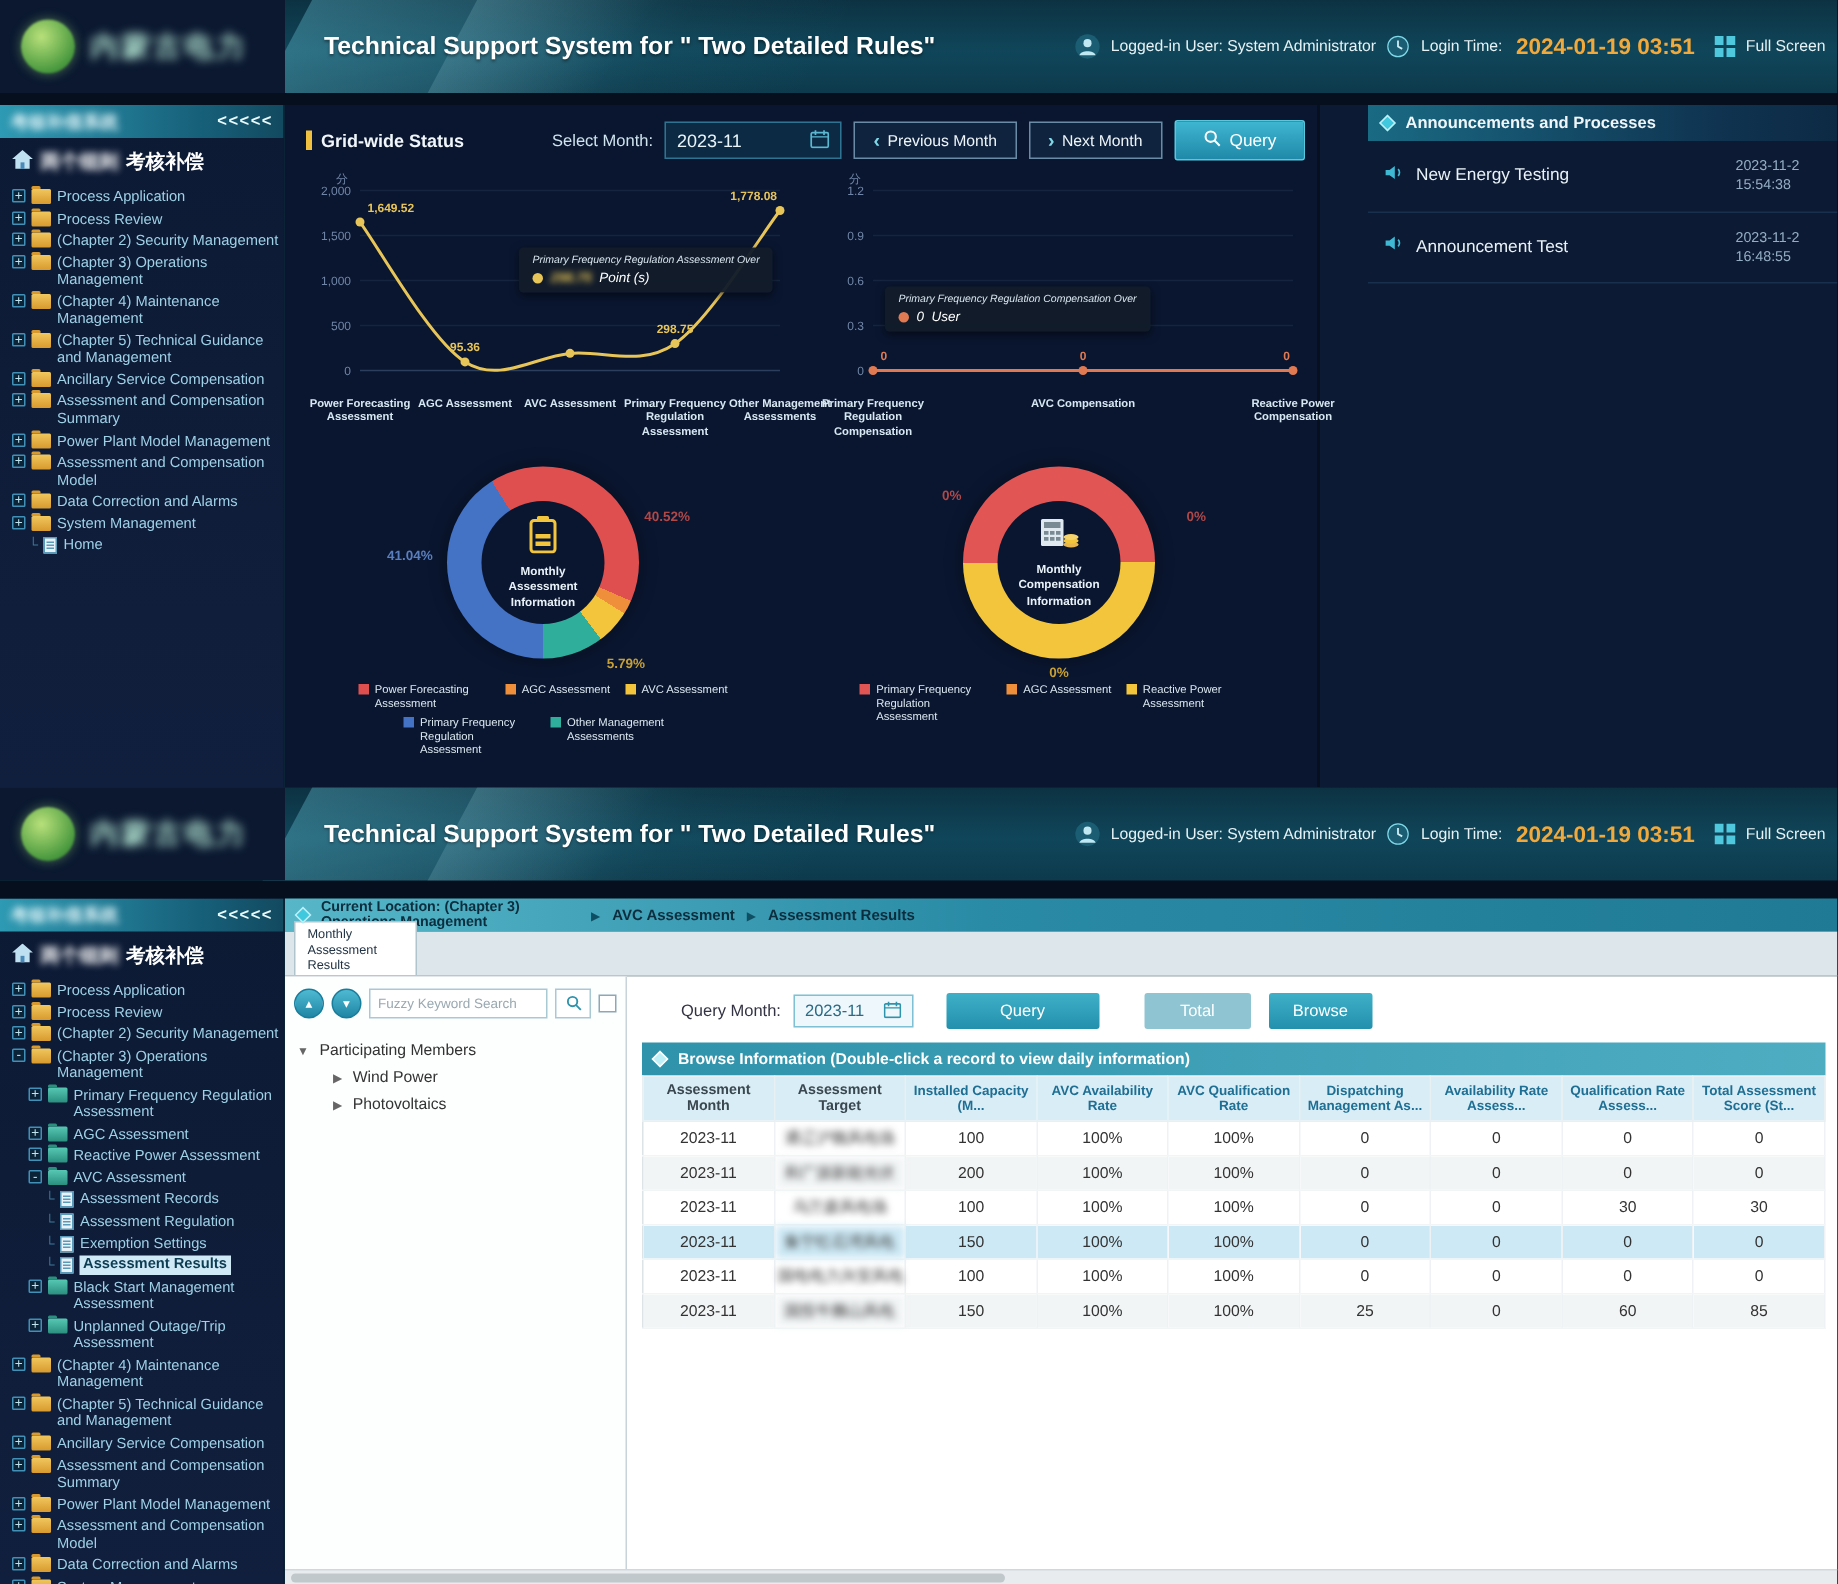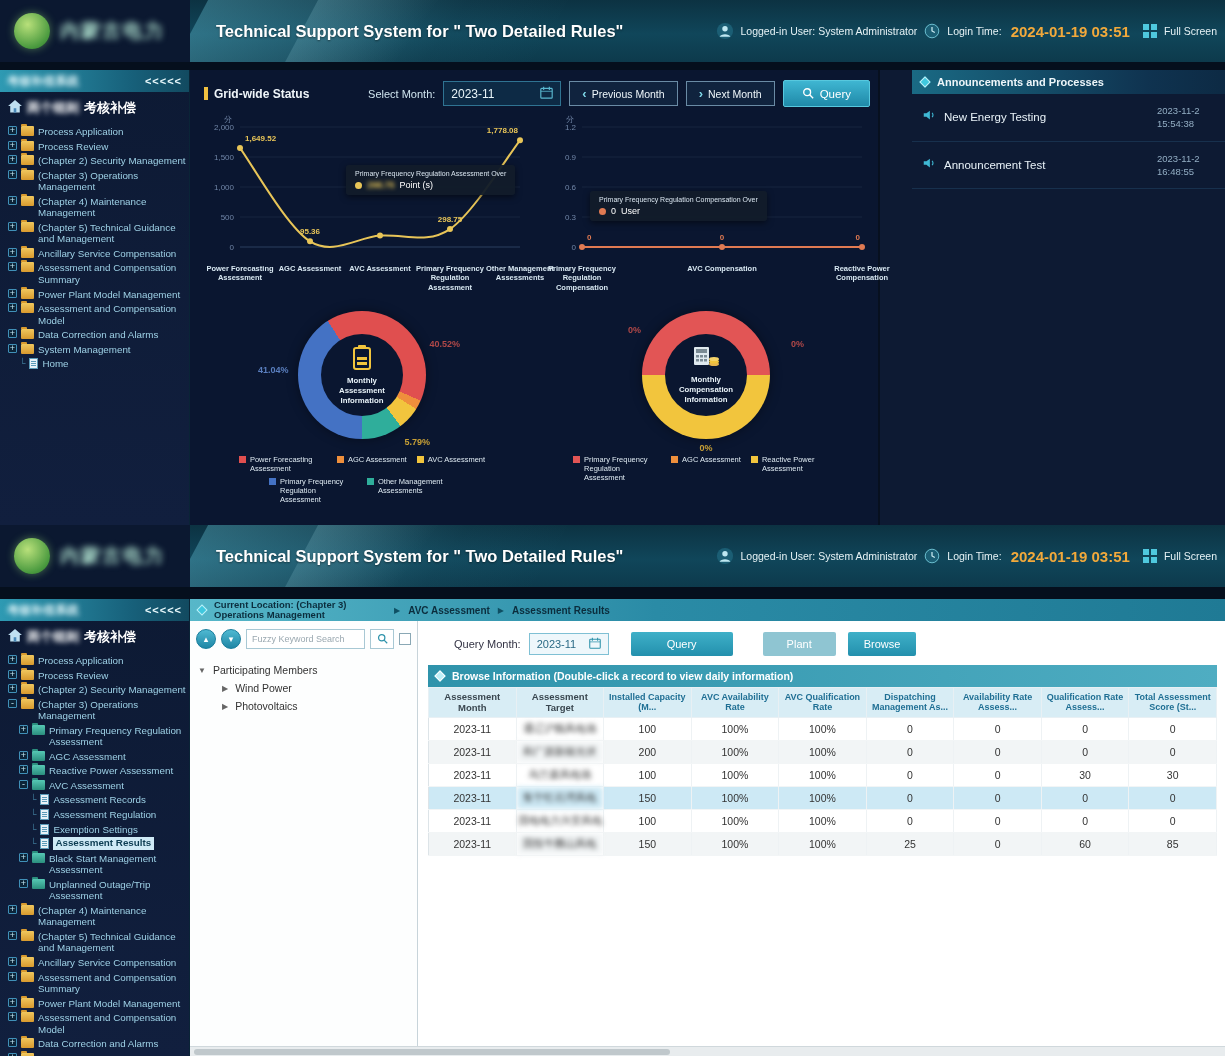--- a/index.html
+++ b/index.html
@@ -88,21 +88,21 @@
   .line-chart { width:338px; min-width:338px; position:relative; height:180px; }
   .line-chart svg { display:block; }
   .tick { fill:#7c92b4; font-size:8px; opacity:.9; }
   .ptlbl { font-size:8px; font-weight:bold; }
   .grid { stroke:#16253f; stroke-width:1; }
   .axis { stroke:#2b3e5e; stroke-width:1; }
   .cat-labels { position:relative; height:28px; }
   .cat { position:absolute; top:1px; width:74px; transform:translateX(-50%); text-align:center;
     color:#d8e8f2; font-size:7.5px; font-weight:bold; line-height:1.25; }
   .tooltip { position:absolute; background:rgba(18,28,42,.96); border-radius:3px; padding:5px 9px;
-    z-index:3; box-shadow:0 2px 6px rgba(0,0,0,.5); }
+    z-index:3; box-shadow:0 2px 6px rgba(0,0,0,.5);font-style:italic; }
   .tt-title { color:#d8e4ee; font-size:7px; margin-bottom:3px; white-space:nowrap; }
   .tt-val { display:flex; align-items:center; gap:5px; color:#fff; font-size:9px; }
   .tt-dot { width:7px; height:7px; border-radius:50%; display:inline-block; }
   .blurnum { filter:blur(2px); color:#e8c558; font-weight:bold; }
 
   .donuts-row { display:flex; flex:1; margin-top:2px; }
   .donut-chart { flex:1; display:flex; flex-direction:column; align-items:center; padding-top:4px; min-width:0; }
   .donut-wrap { position:relative; width:212px; height:152px; display:flex; align-items:center; justify-content:center; }
   .donut-ring { width:128px; height:128px; border-radius:50%; display:flex; align-items:center; justify-content:center;
     box-shadow:0 0 12px rgba(0,0,0,.4); }
@@ -670,20 +670,23 @@
 
     <main class="results-main">
       <div class="breadcrumb-bar">
         <span class="diamond-icon"></span>
         <span class="breadcrumb-label">Current Location: (Chapter 3) Operations Management</span>
         <span class="crumb-arrow">▶</span>
         <span class="crumb">AVC Assessment</span>
         <span class="crumb-arrow">▶</span>
         <span class="crumb">Assessment Results</span>
       </div>
+      <div class="tab-strip">
+        <div class="tab">Monthly Assessment Results</div>
+      </div>
       <div class="content-row">
         <div class="members-panel">
           <div class="members-toolbar">
             <button class="circle-btn">
                 <span>▴</span>
               </button>
             <button class="circle-btn">
                 <span>▾</span>
               </button>
             <input class="search-input" placeholder="Fuzzy Keyword Search" style="">
@@ -715,21 +718,21 @@
             <span class="q-label">Query Month:</span>
             <div class="month-input light">
               <span>2023-11</span>
               <span><svg width="12" height="12" viewBox="0 0 16 16">
                     <rect x="1" y="3" width="14" height="12" rx="1" fill="none" stroke="#2f93ab" stroke-width="1.4"></rect>
                     <path d="M1 6.5h14" stroke="#2f93ab"></path>
                     <path d="M4.5 1v4M11.5 1v4" stroke="#2f93ab" stroke-width="1.4"></path>
                   </svg></span>
             </div>
             <button class="btn-primary">Query</button>
-            <button class="btn-muted">Plant</button>
+            <button class="btn-muted">Total</button>
             <button class="btn-export">Browse</button>
           </div>
           <div class="browse-bar">
             <span class="diamond-icon"></span>
             <span>Browse Information (Double-click a record to view daily information)</span>
           </div>
           <table class="results">
             <thead>
                 <tr id="results-thead-row">
                   <th class="dark">Assessment Month</th>

